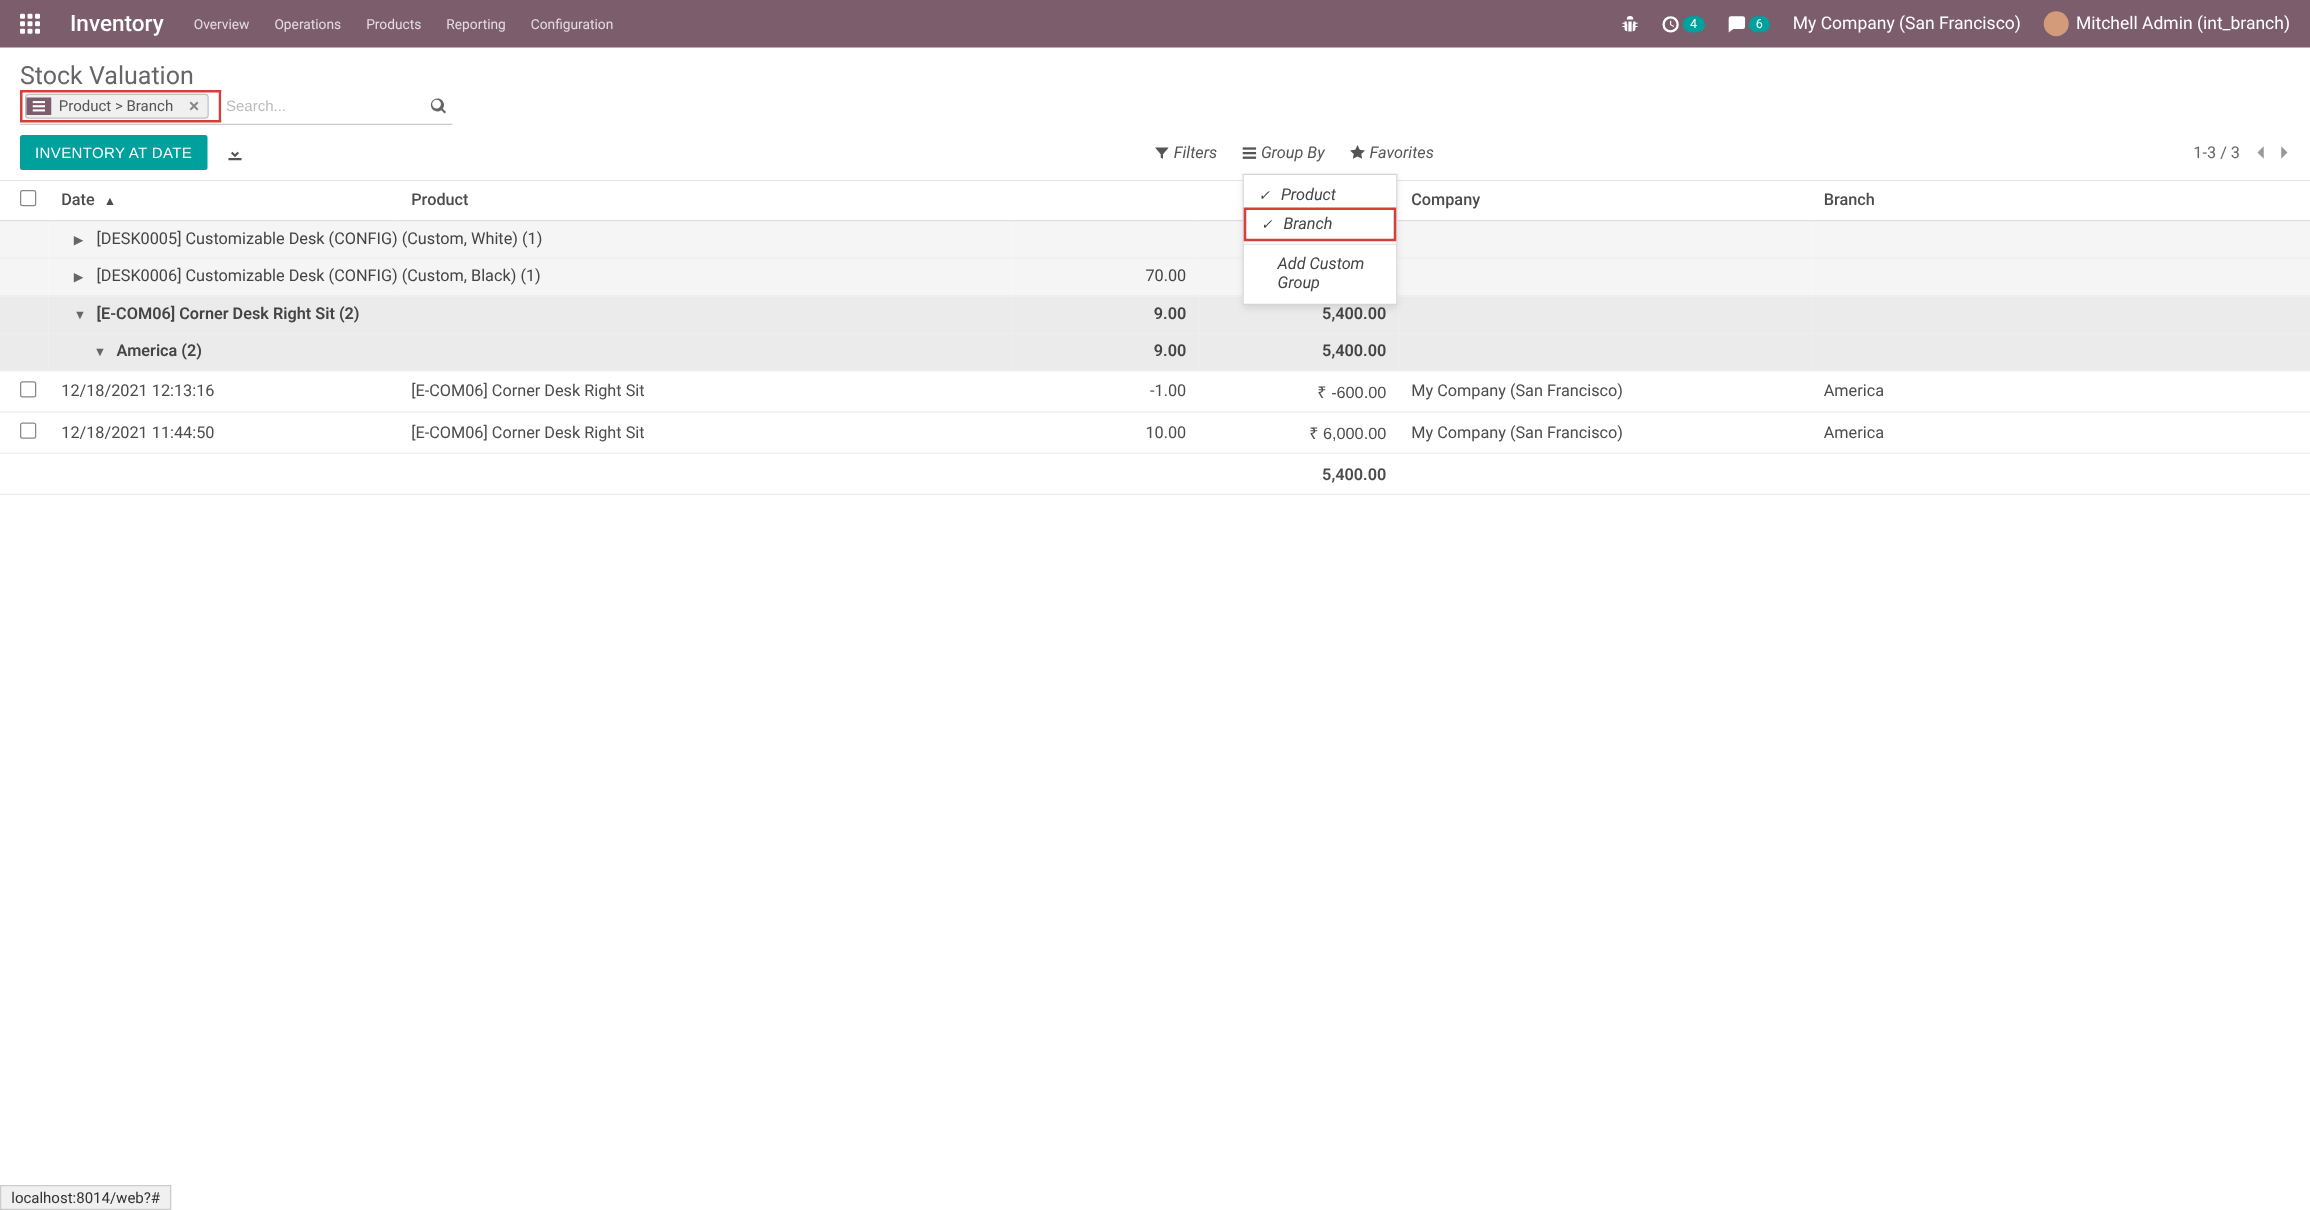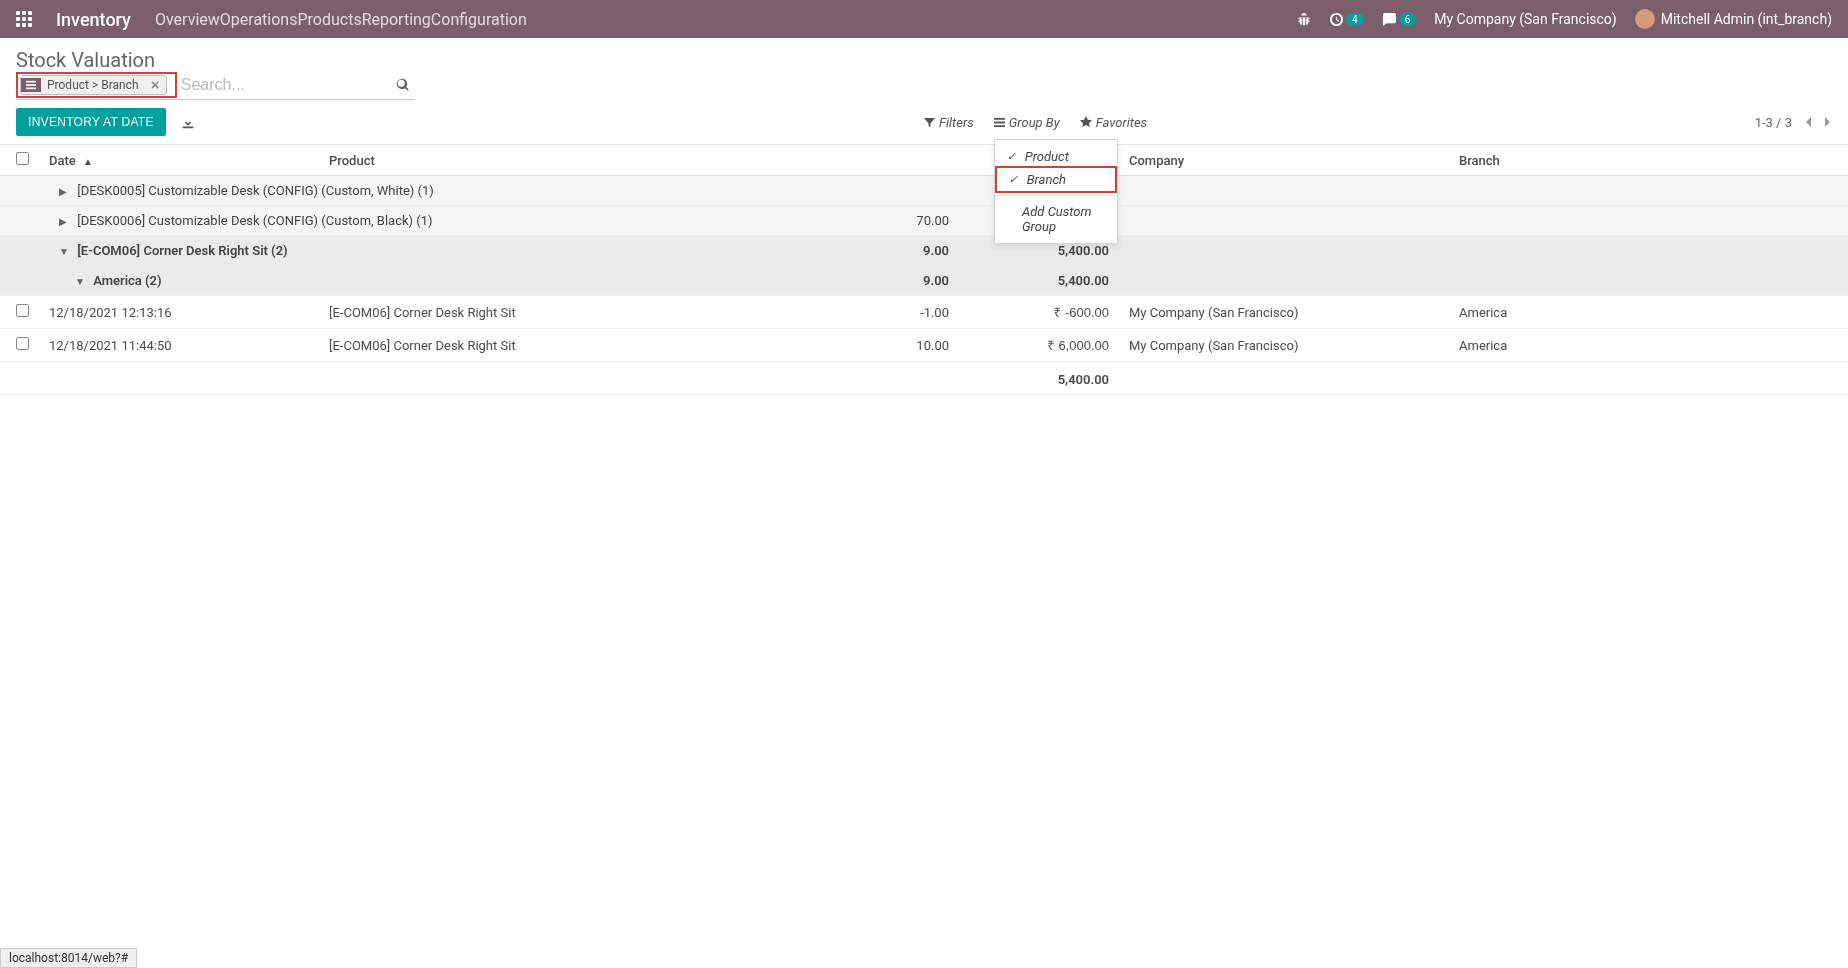--- a/index.html
+++ b/index.html
@@ -18,21 +18,21 @@
       display: flex;
       align-items: center;
       padding: 0 16px;
       font-size: 14px;
     }
     .navbar-left { display: flex; align-items: center; gap: 24px; flex: 1; }
     .navbar-right { display: flex; align-items: center; gap: 18px; }
     .apps-icon { display: grid; grid-template-columns: repeat(3, 4px); grid-gap: 2px; cursor: pointer; }
     .apps-icon span { width: 4px; height: 4px; background: #fff; border-radius: 1px; }
     .brand { font-size: 18px; font-weight: 500; }
-    .nav-menu { display: flex; font-size: 16px; }
+    .nav-menu { display: flex; gap: 20px; font-size: 11px; }
     .nav-menu a { color: #e5dce1; text-decoration: none; cursor: pointer; }
     .nav-icon { display: flex; align-items: center; position: relative; cursor: pointer; }
     .badge {
       background: #00a09d;
       color: #fff;
       font-size: 10px;
       border-radius: 8px;
       padding: 1px 6px;
       margin-left: 2px;
       min-width: 14px;
@@ -54,21 +54,21 @@
       background: #f0f0f0;
       border: 1px solid #c0c0c0;
       border-radius: 3px;
       font-size: 12px;
       margin-right: 6px;
       overflow: hidden;
     }
     .facet-icon { background: #7b5d6c; color: #fff; padding: 2px 5px; display: flex; align-items: center; }
     .facet-text { padding: 2px 6px; color: #555; }
     .facet-x { padding: 0 6px; color: #888; font-weight: bold; cursor: pointer; font-size: 11px; }
-    .search-input { flex: 1; border: none; outline: none; font-size: 16px; padding: 4px; color: #15803d; }
+    .search-input { flex: 1; border: none; outline: none; font-size: 12px; padding: 4px; color: #15803d; }
     .search-input::placeholder { color: #bbb; }
     .search-glass { color: #888; padding: 0 4px; }
     .highlight-box { border: 2px solid #d43f3a; padding: 1px 2px; display: inline-flex;}
     
     .cp-row2 { display: flex; align-items: center; padding-bottom: 8px; }
     .cp-left { flex: 0 0 50%; display: flex; align-items: center; gap: 10px; }
     .btn-primary {
       background: #00a09d;
       color: #fff;
       border: none;

